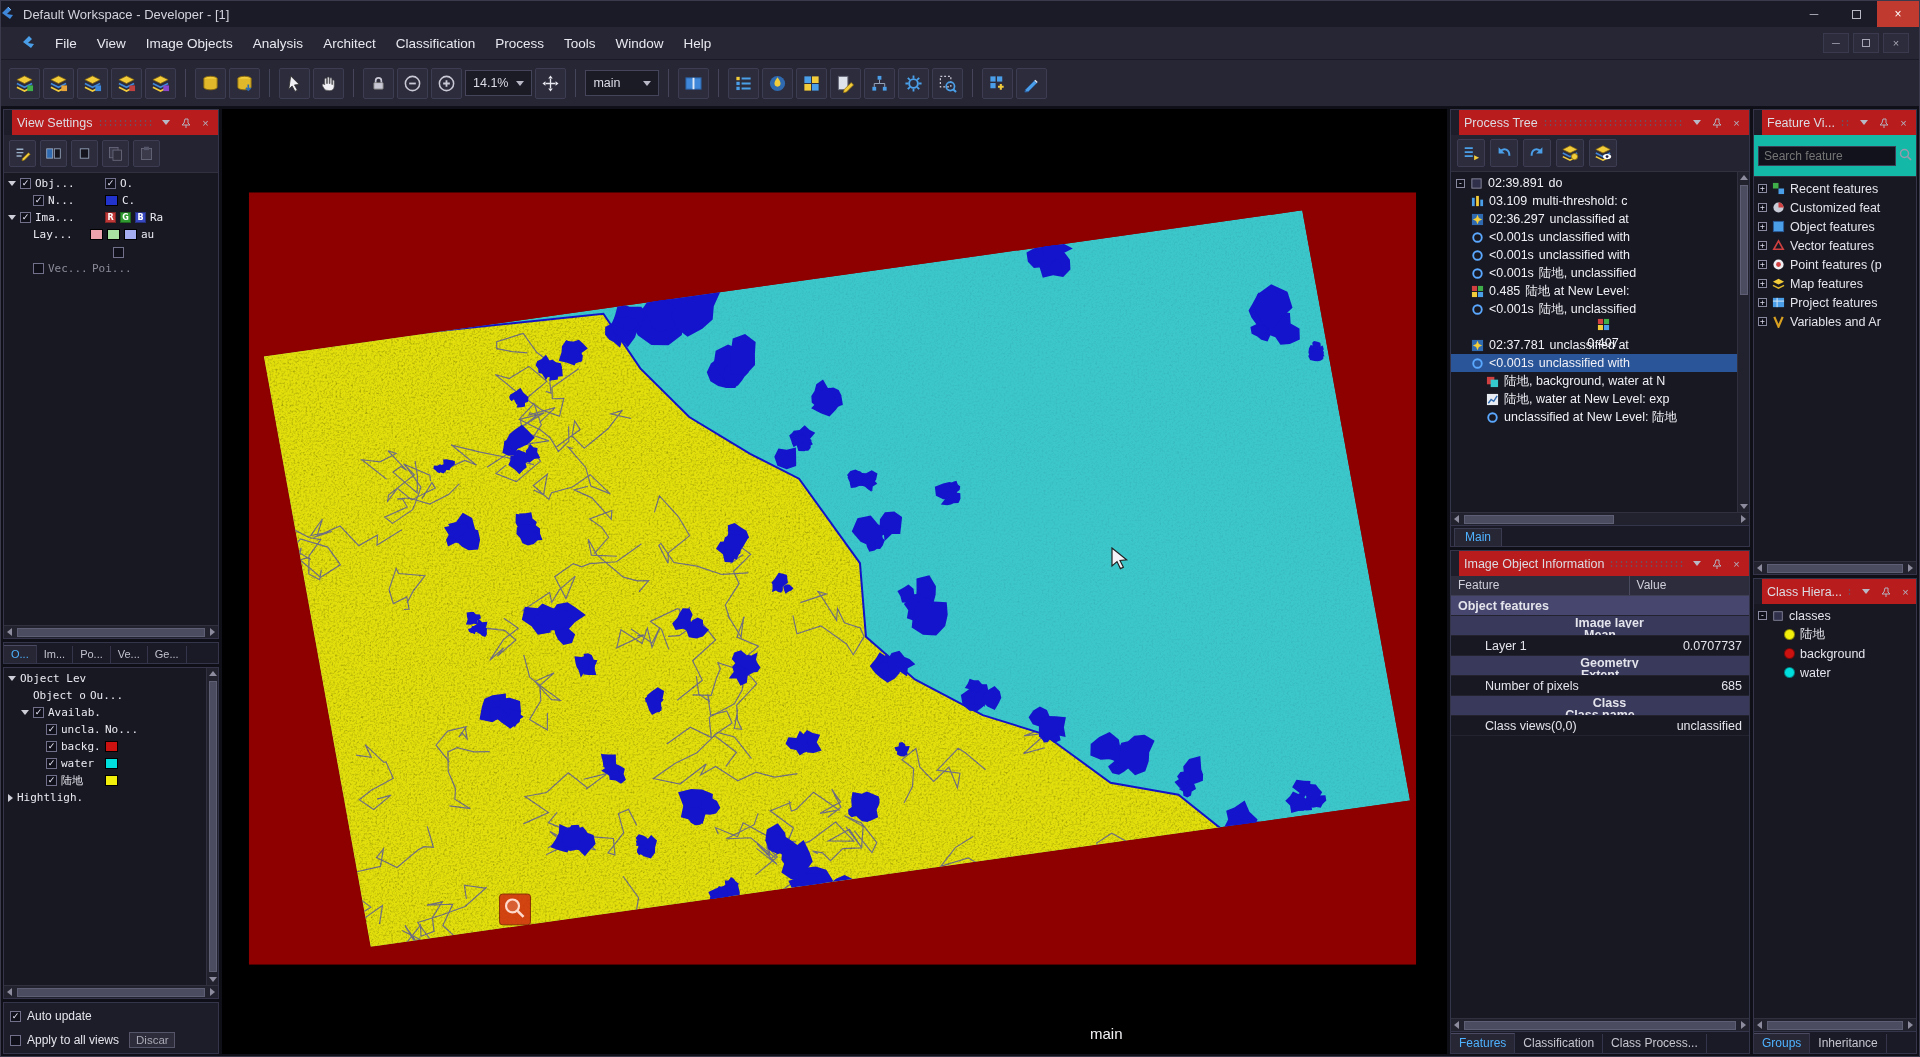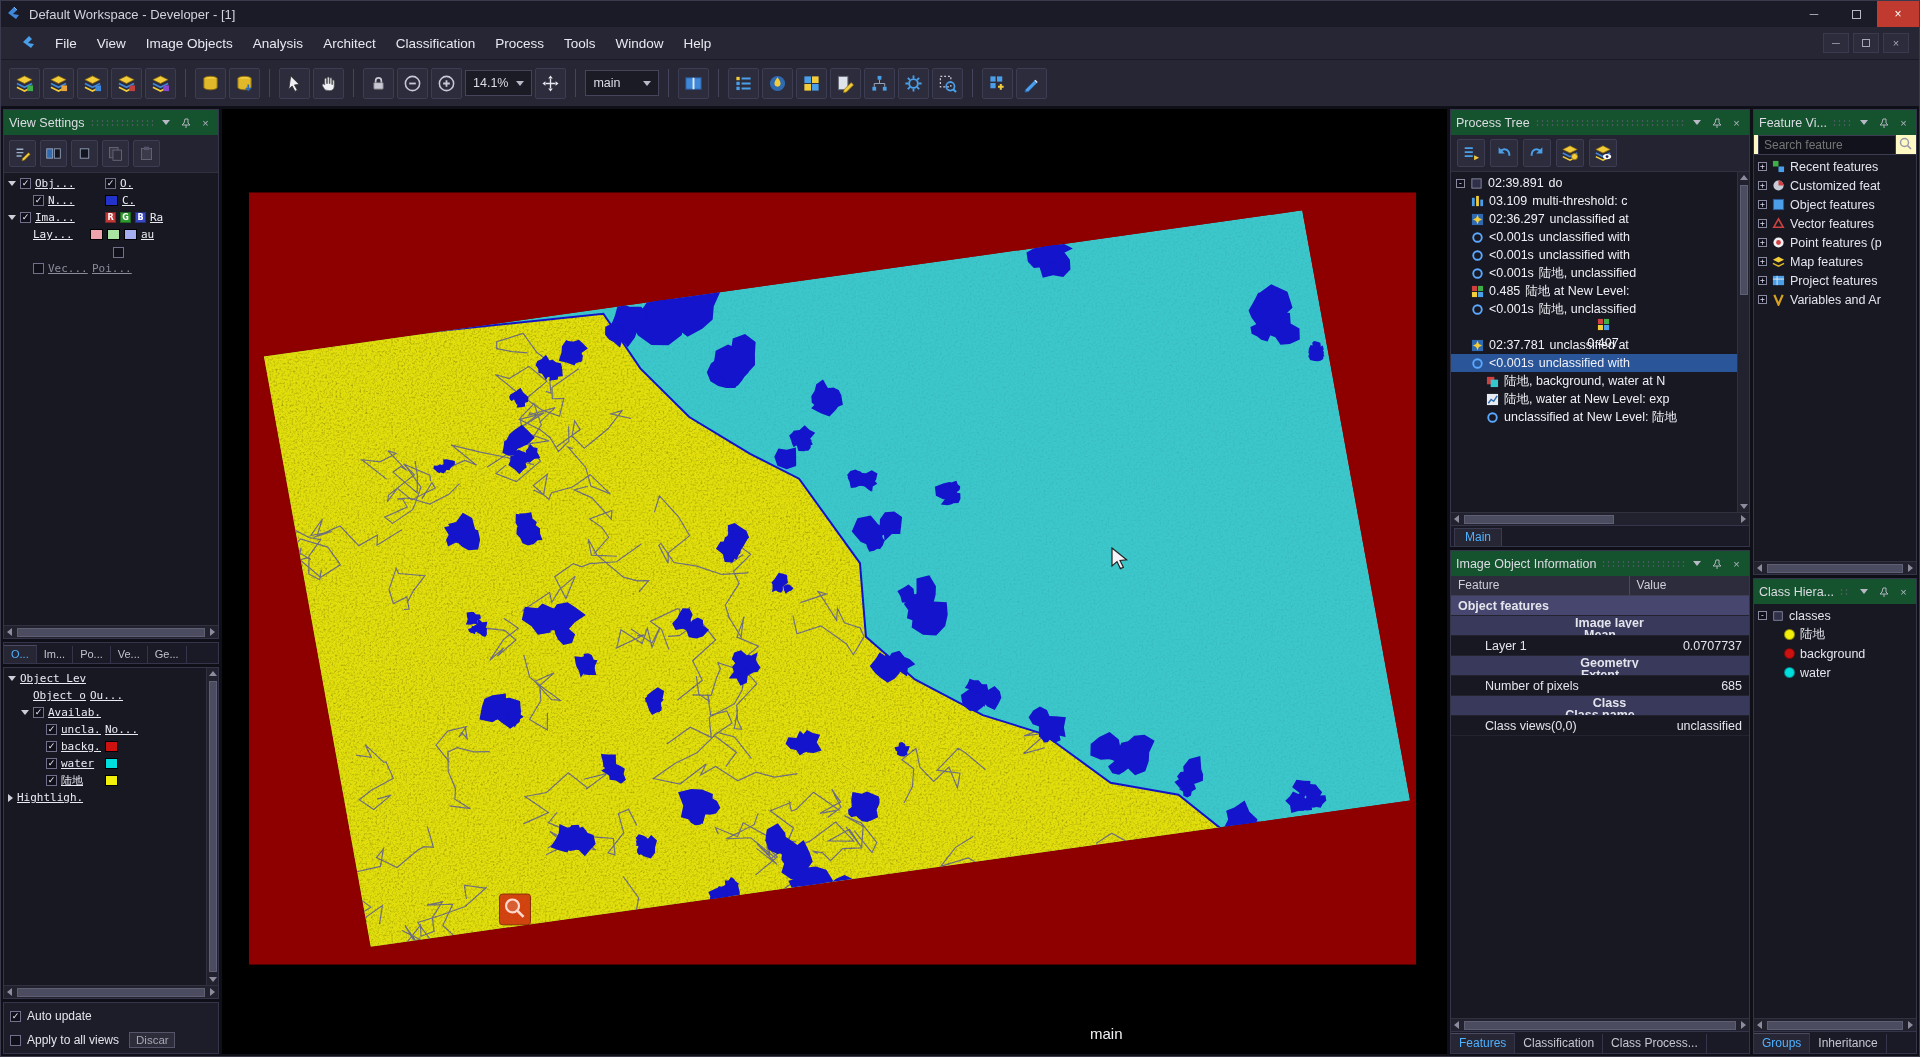--- a/index.html
+++ b/index.html
@@ -1,21 +1,21 @@
 <!DOCTYPE html>
 <html><head>
 <meta charset="utf-8">
 <style>
   * { margin:0; padding:0; box-sizing:border-box; }
   html,body { width:1920px; height:1057px; overflow:hidden; background:#0c0c14;
     font-family:"Liberation Sans", sans-serif; color:#e4e4ec; }
   .app { width:1920px; height:1057px; display:flex; flex-direction:column; background:#15151f; border:1px solid #3a3a4c; }
 
   
-  .titlebar { height:26px; background:#1b1b27; display:flex; align-items:center; padding-left:6px; gap:7px; flex:none; }
+  .titlebar { height:26px; background:#1b1b27; display:flex; align-items:center; gap:7px; flex:none; }
   .title-text { font-size:13px; color:#d2d2dc; }
   .win-controls { margin-left:auto; display:flex; height:100%; }
   .wbtn { width:42px; height:100%; display:grid; place-items:center; color:#b8b8c4; font-size:12px; cursor:default; }
   .wbtn .maxbox { width:9px; height:9px; border:1px solid #b8b8c4; }
   .wbtn.close { background:#c13a30; color:#fff; }
 
   
   .menubar { height:33px; background:#262634; display:flex; align-items:center; padding-left:20px; border-bottom:1px solid #1a1a26; flex:none; }
   #menubar-items { display:flex; height:100%; margin-left:8px; }
   .menu-item { height:100%; display:flex; align-items:center; padding:0 10px; font-size:13.5px; color:#e8e8f0; cursor:default; }
@@ -31,27 +31,27 @@
   .tb-dd { height:26px; background:#1b1b26; border:1px solid #44445a; display:flex; align-items:center; gap:8px; padding:0 7px; font-size:12.5px; color:#dcdce6; }
   .tri-d { width:0; height:0; border-left:4px solid transparent; border-right:4px solid transparent; border-top:5px solid #b8b8c6; }
 
   
   .content { flex:1; display:flex; gap:3px; background:#0f0f17; padding:2px; min-height:0; }
   .leftcol  { width:216px; flex:none; display:flex; flex-direction:column; gap:3px; min-height:0; }
   .midcol   { width:300px; flex:none; display:flex; flex-direction:column; gap:3px; min-height:0; }
   .rightcol { width:164px; flex:none; display:flex; flex-direction:column; gap:3px; min-height:0; }
 
   .panel { display:flex; flex-direction:column; background:#1d1d29; border:1px solid #34344a; min-height:0; }
-  .phead { height:25px; flex:none; display:flex; align-items:center; background:#14532d; padding:0 5px; gap:5px; font-size:12.5px; color:#dcdce4; white-space:nowrap; overflow:hidden; }
+  .phead { height:25px; flex:none; display:flex; align-items:center; background:#b91c1c; padding:0 5px; gap:5px; font-size:12.5px; color:#dcdce4; white-space:nowrap; overflow:hidden;margin-left:8px; }
   .phead .dots { flex:1; height:8px; min-width:6px; background-image:radial-gradient(#5c5c72 1px, transparent 1.2px); background-size:5px 4px; opacity:.75; }
   .phbtn { width:15px; height:15px; flex:none; display:grid; place-items:center; color:#b2b2c0; font-size:11px; cursor:default; }
 
   .tree { flex:1; background:#181822; overflow:hidden; font:11px "DejaVu Sans Mono", monospace; color:#eaeaf2; padding-top:2px; min-height:0; }
   .trow { display:flex; align-items:center; height:17px; gap:4px; white-space:nowrap; padding-right:2px; }
-  .trow .lbl { overflow:hidden;text-decoration:underline; }
+  .trow .lbl { overflow:hidden; }
   .lblcol { width:58px; flex:none; overflow:hidden; }
   .dim { color:#8b8b9a; }
   .tri-o { width:0; height:0; border-left:4px solid transparent; border-right:4px solid transparent; border-top:5px solid #cdcdd8; flex:none; }
   .tri-c { width:0; height:0; border-top:4px solid transparent; border-bottom:4px solid transparent; border-left:5px solid #cdcdd8; flex:none; }
   .cb { width:11px; height:11px; border:1px solid #70708a; background:#10101a; flex:none; display:grid; place-items:center; font:bold 9px/9px "DejaVu Sans", sans-serif; color:#eef; }
   .swatch { width:13px; height:11px; border:1px solid #000; flex:none; }
   .chip { width:11px; height:11px; flex:none; display:grid; place-items:center; font:bold 8px/8px "DejaVu Sans", sans-serif; color:#fff; border:1px solid #00000055; }
   .expbox { width:9px; height:9px; border:1px solid #8a8aa0; background:#10101a; flex:none; font:8px/7px "DejaVu Sans Mono", monospace; text-align:center; color:#dde; }
 
   .scroll-h { height:13px; flex:none; background:#22222e; border-top:1px solid #30303e; display:flex; align-items:center; }
@@ -102,21 +102,21 @@
   .irow .v { flex:1; padding:0 7px; overflow:hidden; white-space:nowrap; }
   .irow.section { background:#46466e; font-weight:bold; }
   .irow.group { background:#39395c; font-weight:bold;flex-direction:column; }
   .irow.group .v { text-align:center; }
   .irow.item .v { text-align:right; }
   .tabs-bottom { height:22px; flex:none; display:flex; align-items:flex-end; background:#1a1a26; border-top:1px solid #34344a; font-size:12px; }
   .btab { padding:2px 8px 3px; color:#c6c6d0; border-right:1px solid #34344a; white-space:nowrap; }
   .btab.active { color:#4fb2ff; background:#262634; border-top:1px solid #4a4a62; }
 
   
-  .fv-search { height:20px; flex:none; display:flex; align-items:center; background:#fef9c3; padding:2px 4px; border-bottom:1px solid #30303e; }
+  .fv-search { height:42px; flex:none; display:flex; align-items:center; background:#14b8a6; padding:2px 4px; border-bottom:1px solid #30303e; }
   .fv-search input { flex:1; min-width:0; height:20px; background:#12121c; border:1px solid #3c3c52; color:#cfcfda; font-size:12px; padding:0 5px; outline:none; }
   .fv-search .mag { flex:none; margin-left:3px; }
   .fv-tree, .ch-tree { flex:1; background:#181822; overflow:hidden; font-size:12.5px; padding-top:2px; min-height:0; }
   .fvrow { display:flex; align-items:center; height:19px; gap:5px; white-space:nowrap; padding-left:4px; }
   .dot { width:11px; height:11px; border-radius:50%; border:1px solid #00000066; flex:none; }
 </style>
 </head>
 <body>
 
 <div class="app">

